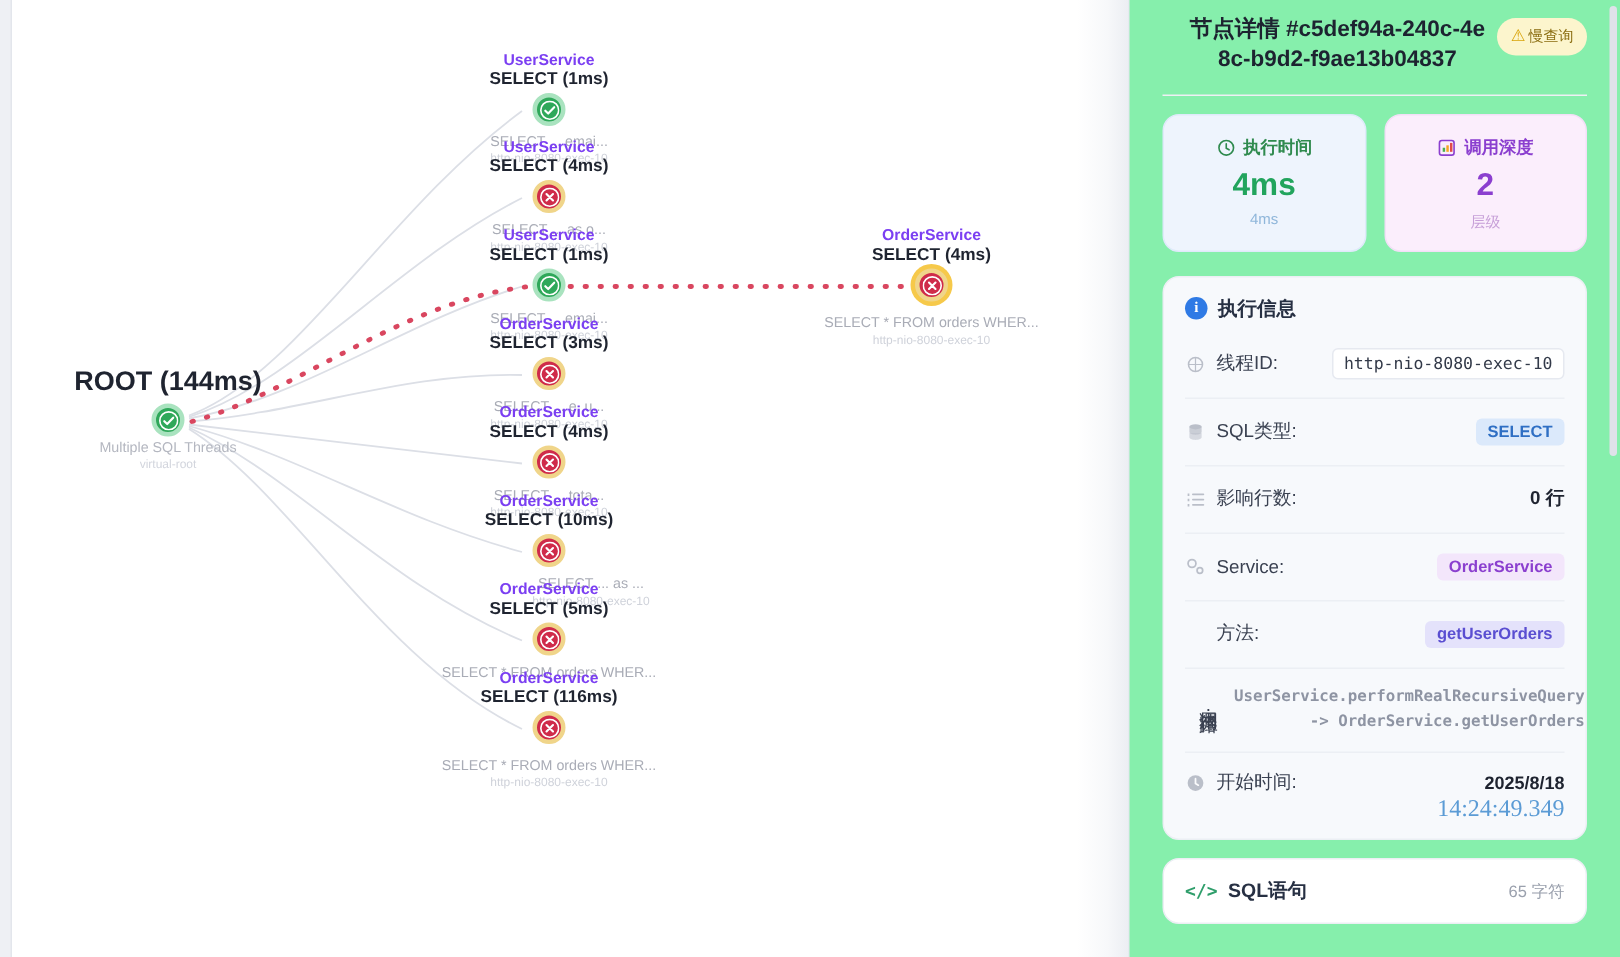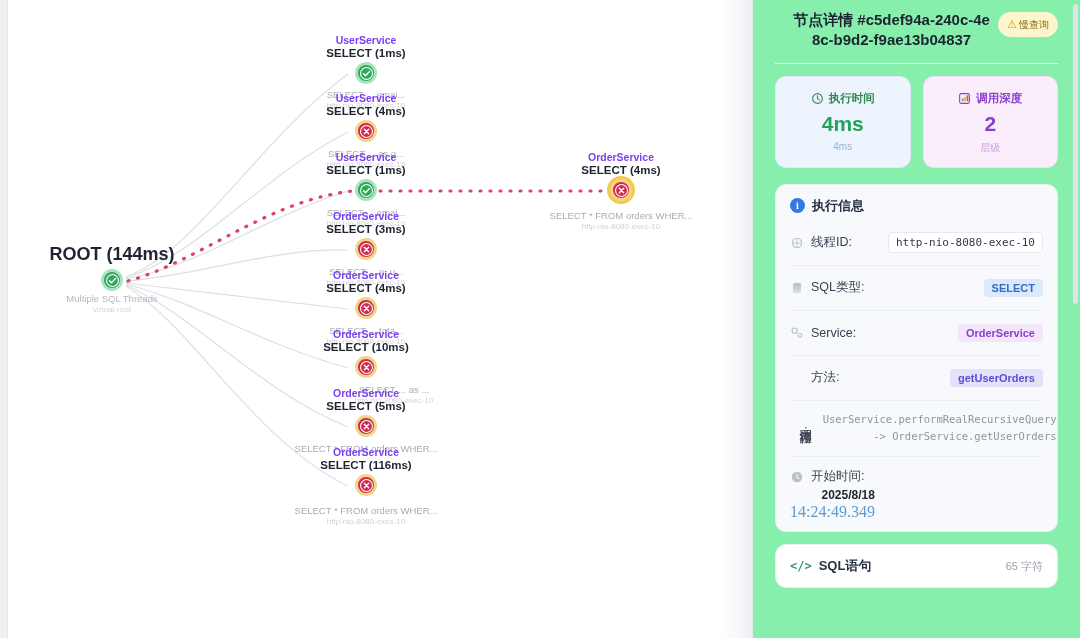--- a/index.html
+++ b/index.html
@@ -118,23 +118,23 @@
   .tag{border-radius:4px;padding:3px 8px;font-size:11px;font-weight:600;}
   .tag.select{background:#dbe9fb;color:#2f6fc4;}
   .tag.service{background:#f3e6fb;color:#8b3fcf;}
   .tag.method{background:#e4e2fb;color:#5a4ed1;}
   .val-plain{font-size:12.5px;color:#1f2430;font-weight:700;}
   .path-row{display:flex;align-items:center;gap:10px;padding:10px 0;border-bottom:1px solid #eceff4;}
   .path-label{display:flex;align-items:center;gap:7px;font-size:12.5px;color:#3a4151;}
   .path-label .vtxt{writing-mode:vertical-rl;text-orientation:upright;letter-spacing:1px;line-height:1.25;}
   .path-val{
     flex:1;text-align:right;font-family:"DejaVu Sans Mono","Liberation Mono",monospace;
-    font-size:10.5px;color:#8e94a3;line-height:1.7;
-  }
-  .time-row{display:flex;align-items:flex-start;justify-content:space-between;padding:11px 0 4px;flex-direction:column;}
+    font-size:10.5px;color:#8e94a3;line-height:1.7;font-weight:bold;
+  }
+  .time-row{display:flex;align-items:flex-start;justify-content:space-between;padding:11px 0 4px;}
   .time-val{text-align:right;}
   .time-d{font-size:12px;color:#1f2430;font-weight:700;}
   .time-t{font-size:16px;color:#5b9bd5;font-family:Liberation Serif, serif;margin-top:2px;}
 
   .sql-card{
     background:#ffffff;border:1px solid #eceff4;border-radius:11px;
     padding:12px 14px;margin-top:12px;
   }
   .sql-head{display:flex;align-items:center;justify-content:space-between;}
   .sql-head-left{display:flex;align-items:center;gap:7px;font-size:13px;font-weight:700;color:#273043;}
@@ -400,20 +400,30 @@
             <svg class="li" viewBox="0 0 24 24">
                 <ellipse cx="12" cy="6" rx="7" ry="3" fill="#8a90a0"></ellipse>
                 <path d="M5 6v6c0 1.7 3.1 3 7 3s7-1.3 7-3V6" fill="#8a90a0" opacity=".75"></path>
                 <path d="M5 13v5c0 1.7 3.1 3 7 3s7-1.3 7-3v-5" fill="#8a90a0" opacity=".55"></path>
               </svg>
             <span>SQL类型:</span>
           </span>
           <span class="tag select">SELECT</span>
         </div>
 
+        <div class="info-row">
+          <span class="info-label">
+            <svg class="li" viewBox="0 0 24 24">
+                <path d="M9 6h12M9 12h12M9 18h12" stroke="#8a90a0" stroke-width="2" stroke-linecap="round"></path>
+                <path d="M3 5h2v3H3zM3 11h2v3H3zM3 17h2v3H3z" fill="#8a90a0"></path>
+              </svg>
+            <span>影响行数:</span>
+          </span>
+          <span class="val-plain">0 行</span>
+        </div>
 
         <div class="info-row">
           <span class="info-label">
             <svg class="li" viewBox="0 0 24 24">
                 <circle cx="8" cy="8" r="4.5" fill="none" stroke="#8a90a0" stroke-width="2"></circle>
                 <circle cx="17" cy="16" r="3.2" fill="none" stroke="#8a90a0" stroke-width="2"></circle>
               </svg>
             <span>Service:</span>
           </span>
           <span class="tag service">OrderService</span>

